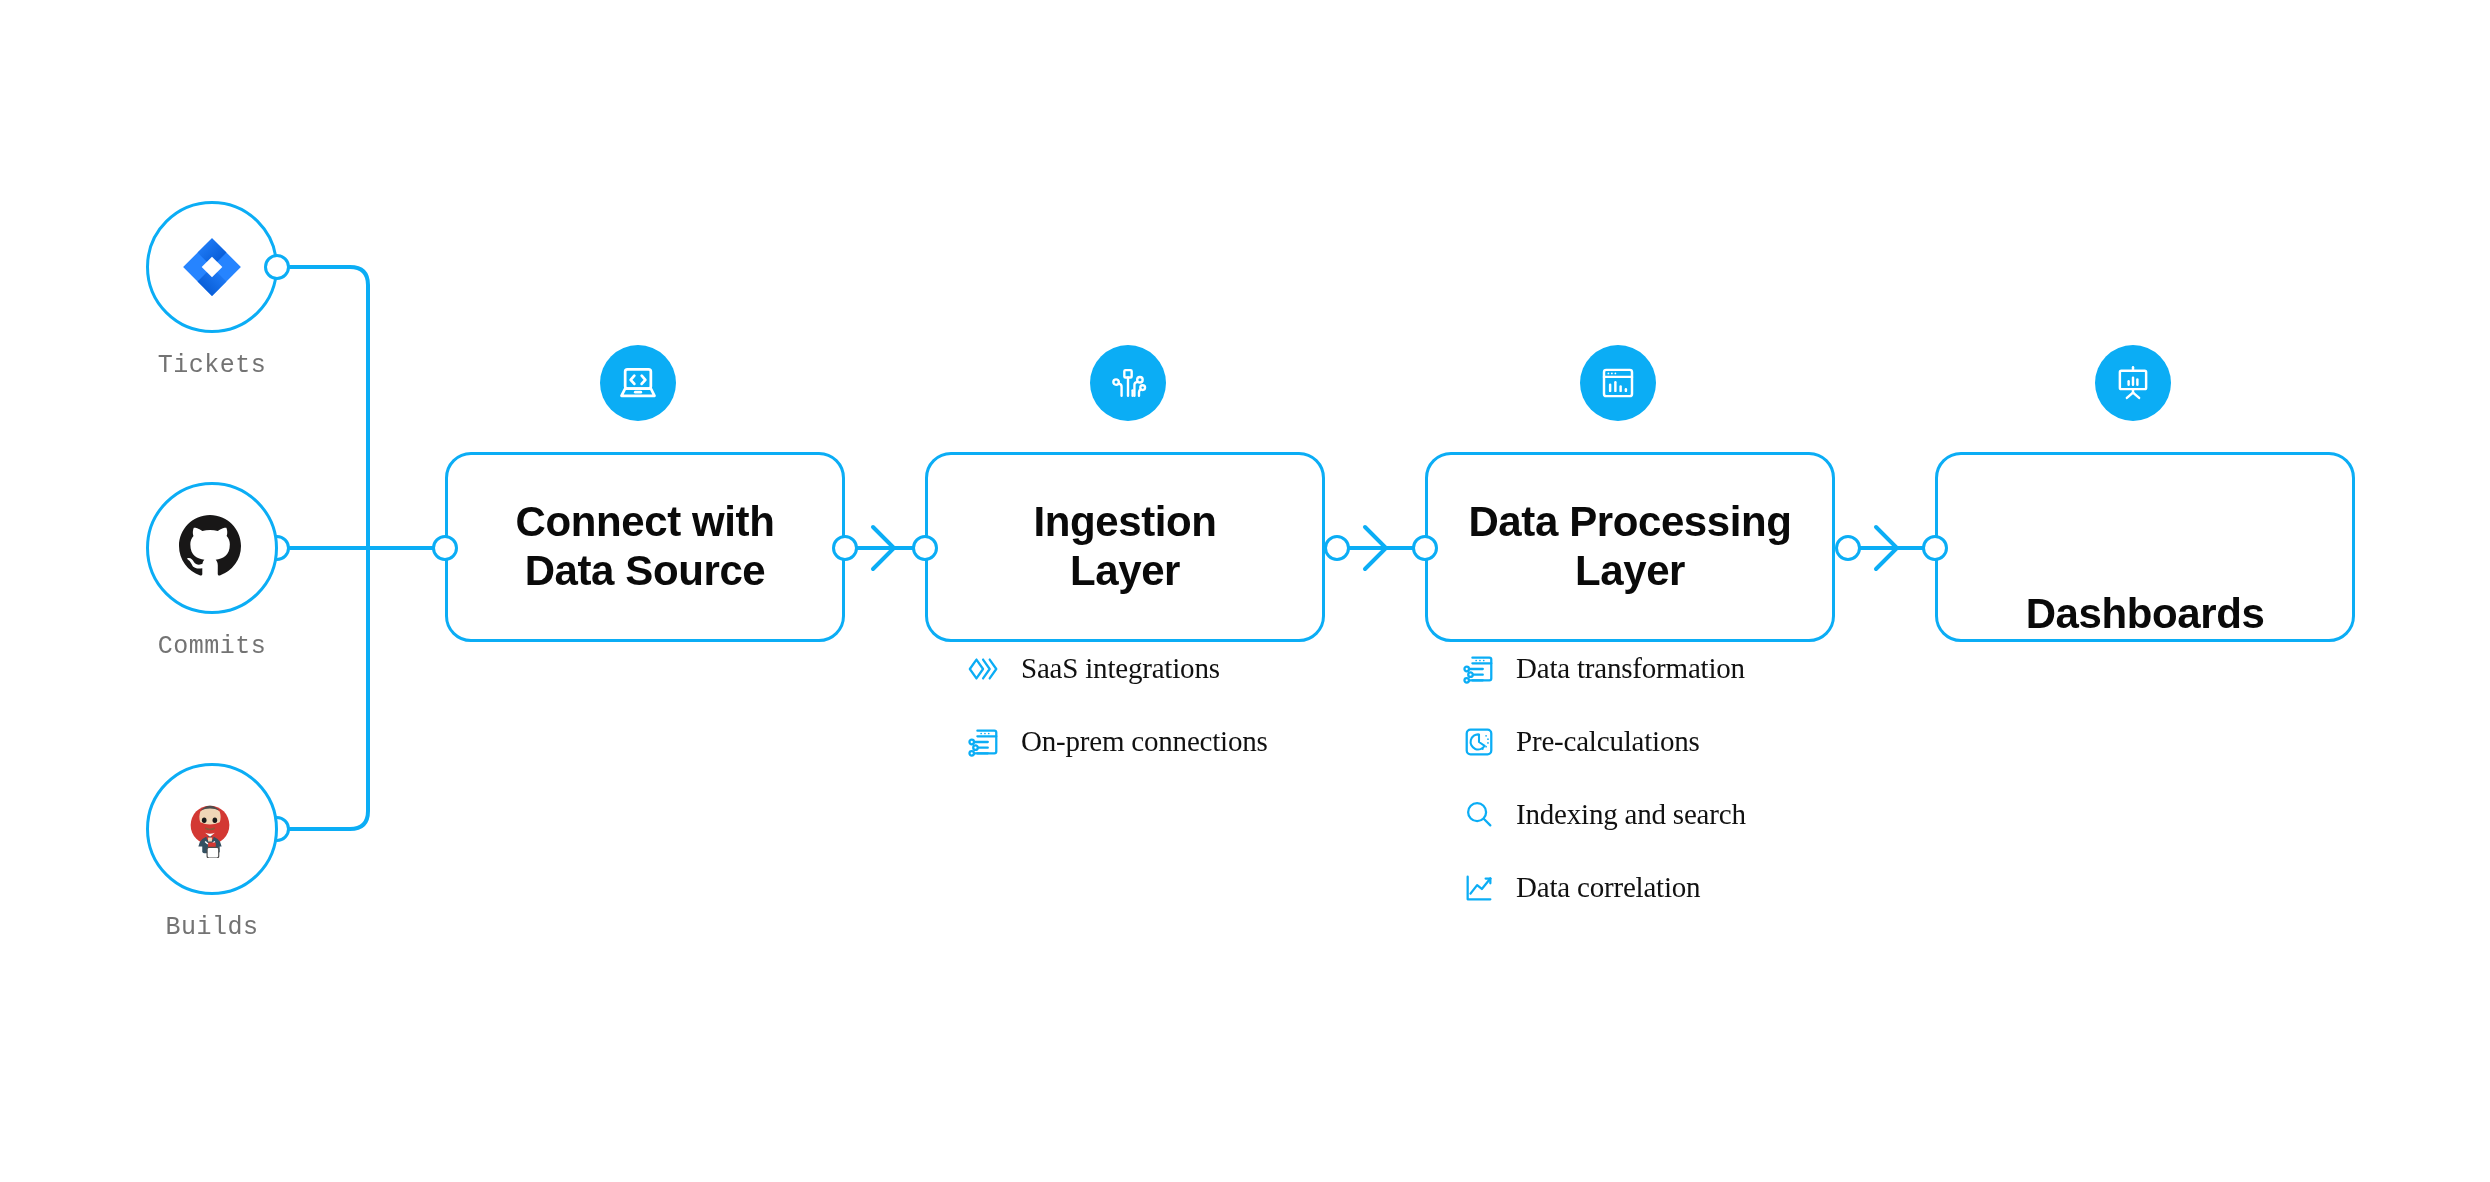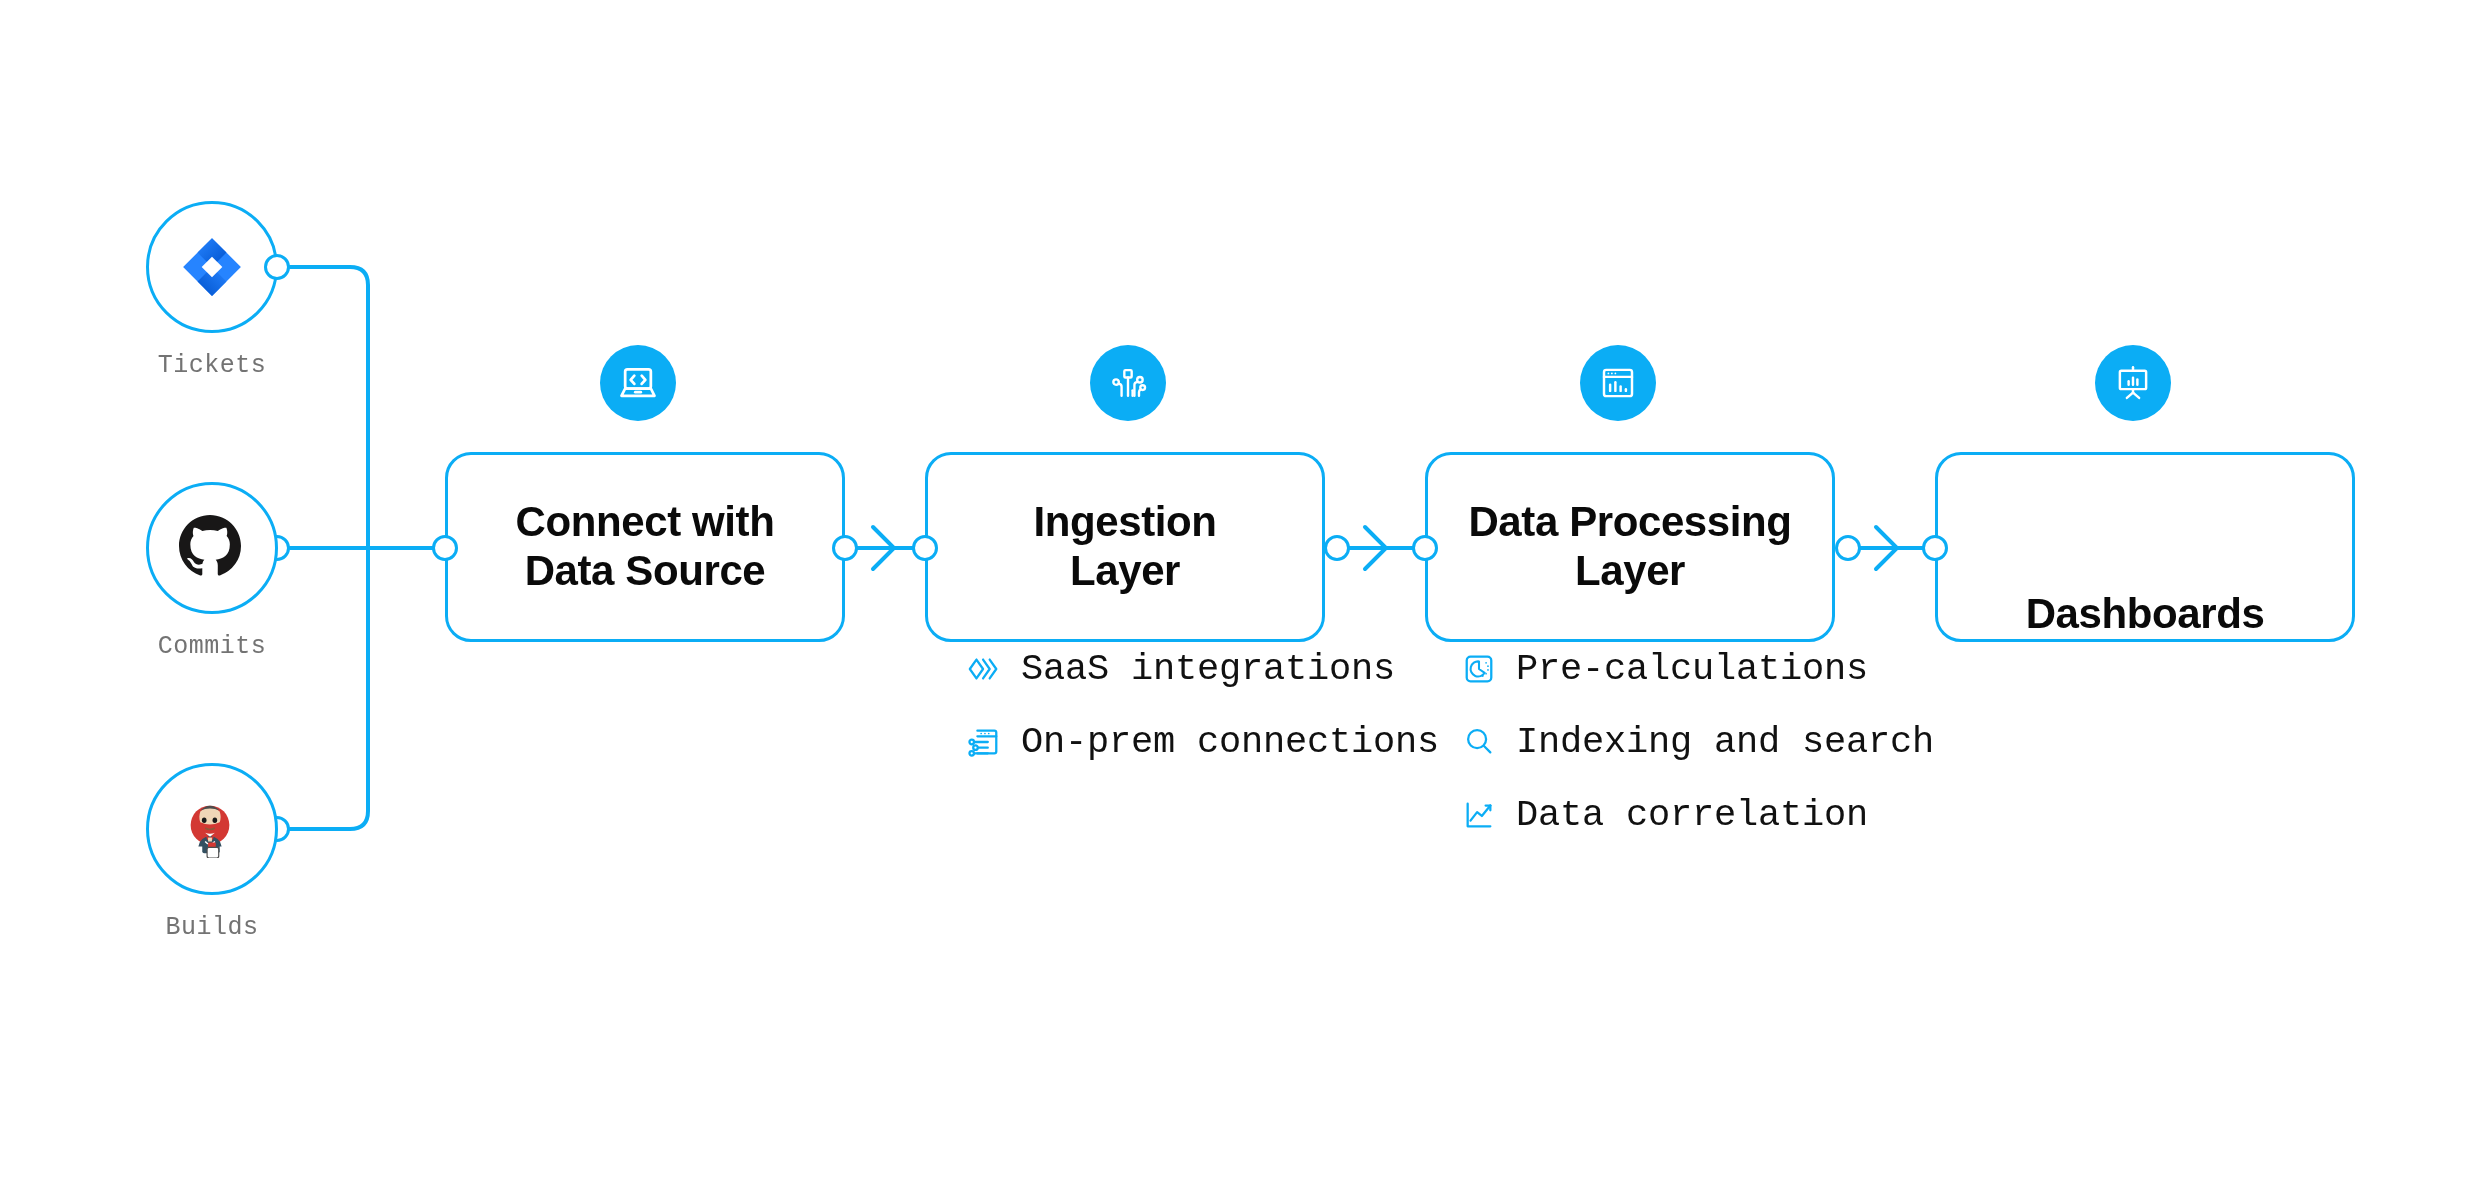--- a/index.html
+++ b/index.html
@@ -117,22 +117,22 @@
     width: 38px;
     height: 38px;
     flex: 0 0 38px;
     display: flex;
     align-items: center;
     justify-content: center;
     margin-right: 18px;
   }
   .feature-icon svg { display: block; }
   .feature-label {
-    font-family: Liberation Mono, monospace;
-    font-size: 37px;
+    font-family: Liberation Serif, serif;
+    font-size: 29px;
     color: #111111;
     white-space: nowrap;
     letter-spacing: -0.2px;
     text-align: right;
   }
 </style>
 </head>
 <body>
 
 <div id="canvas">
@@ -309,20 +309,38 @@
       <div class="stage-title"><span>Data Processing</span><br><span>Layer</span></div>
     </div>
   </div>
   <div class="port" style="left:1412px; top:535px;"></div>
   <div class="port" style="left:1835px; top:535px;"></div>
 
   <div class="feature-list" style="left:1460px; top:632px;">
     <div class="feature-item">
       <span class="feature-icon">
         <svg width="34" height="34" viewBox="0 0 36 36" fill="none" stroke="#0BADF5" stroke-width="2.4" stroke-linecap="round" stroke-linejoin="round" xmlns="http://www.w3.org/2000/svg">
+          <path d="M11 6 h18 a2 2 0 0 1 2 2 v20 a2 2 0 0 1 -2 2 h-18"></path>
+          <path d="M11 12 h20"></path>
+          <circle cx="15" cy="9" r="0.9" fill="#0BADF5" stroke="none"></circle>
+          <circle cx="19" cy="9" r="0.9" fill="#0BADF5" stroke="none"></circle>
+          <circle cx="23" cy="9" r="0.9" fill="#0BADF5" stroke="none"></circle>
+          <path d="M8 18 h14"></path>
+            <circle cx="5" cy="18" r="2.4"></circle>
+          <path d="M12 24 h10"></path>
+            <circle cx="9" cy="24" r="2.4"></circle>
+          <path d="M8 30 h14"></path>
+            <circle cx="5" cy="30" r="2.4"></circle>
+        </svg>
+      </span>
+      <span class="feature-label">Data transformation</span>
+    </div>
+    <div class="feature-item">
+      <span class="feature-icon">
+        <svg width="34" height="34" viewBox="0 0 36 36" fill="none" stroke="#0BADF5" stroke-width="2.4" stroke-linecap="round" stroke-linejoin="round" xmlns="http://www.w3.org/2000/svg">
           <rect x="5" y="5" width="26" height="26" rx="4"></rect>
           <path d="M18 18 L18 10 A8 8 0 1 0 24 22 Z" stroke-width="2.2"></path>
           <circle cx="25.5" cy="11.5" r="0.9" fill="#0BADF5" stroke="none"></circle>
           <circle cx="27.5" cy="15" r="0.9" fill="#0BADF5" stroke="none"></circle>
           <circle cx="27.5" cy="19" r="0.9" fill="#0BADF5" stroke="none"></circle>
           <circle cx="25.5" cy="23" r="0.9" fill="#0BADF5" stroke="none"></circle>
           <circle cx="22" cy="25.5" r="0.9" fill="#0BADF5" stroke="none"></circle>
         </svg>
       </span>
       <span class="feature-label">Pre-calculations</span>

